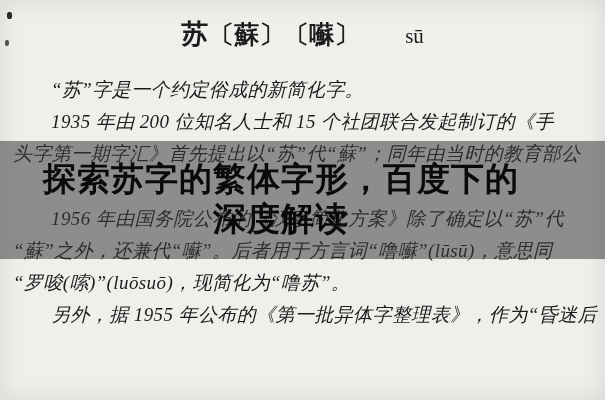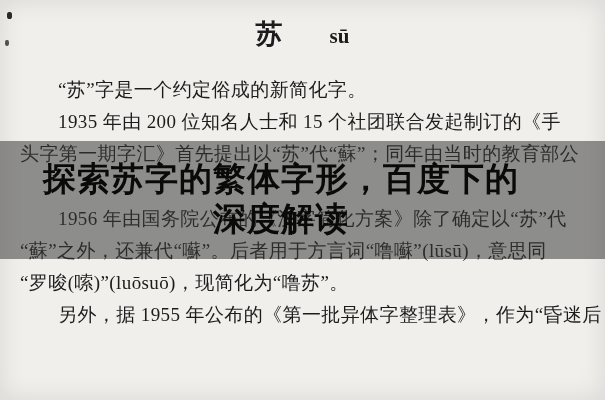--- a/index.html
+++ b/index.html
@@ -12,23 +12,23 @@
     color:#1c1c1c;
   }
   
   .entry-head{
     position:absolute;top:16px;left:0;width:100%;
     display:flex;justify-content:center;align-items:baseline;
     white-space:nowrap;
   }
   .entry-char{font-size:27px;font-weight:700;letter-spacing:1px;}
   .entry-variants{font-size:25px;font-weight:700;letter-spacing:0;}
-  .entry-pinyin{font-size:21px;margin-left:46px;font-weight:700;}
+  .entry-pinyin{font-size:21px;margin-left:46px;font-weight:400;}
   
-  .bodytext{position:absolute;left:20px;right:14px;top:0;height:100%;z-index:1;}
+  .bodytext{position:absolute;left:13px;right:14px;top:0;height:100%;z-index:1;font-style:italic;}
   .line{
     position:absolute;left:0;width:100%;
     font-size:19px;line-height:23px;letter-spacing:0.4px;
     white-space:nowrap;
   }
   .indent{padding-left:38px;}
   
   .speck{position:absolute;background:#2a2a2a;border-radius:40%;z-index:1;}
   
   .band{
@@ -47,20 +47,21 @@
     z-index:3;
   }
 </style>
 </head>
 <body>
 
 <div class="page">
 
   <div class="entry-head">
     <span class="entry-char">苏</span>
+      <span class="entry-variants">〔蘇〕〔囌〕</span>
       <span class="entry-pinyin">sū</span>
   </div>
 
   <span class="speck" style="left:7px;top:12px;width:5px;height:7px;"></span>
   <span class="speck" style="left:5px;top:40px;width:4px;height:6px;opacity:.8;"></span>
 
   <div class="bodytext">
     <div class="line indent" style="top:78px">“苏”字是一个约定俗成的新简化字。</div>
     <div class="line indent" style="top:110px">1935 年由 200 位知名人士和 15 个社团联合发起制订的《手</div>
     <div class="line" style="top:142px">头字第一期字汇》首先提出以“苏”代“蘇”；同年由当时的教育部公</div>

